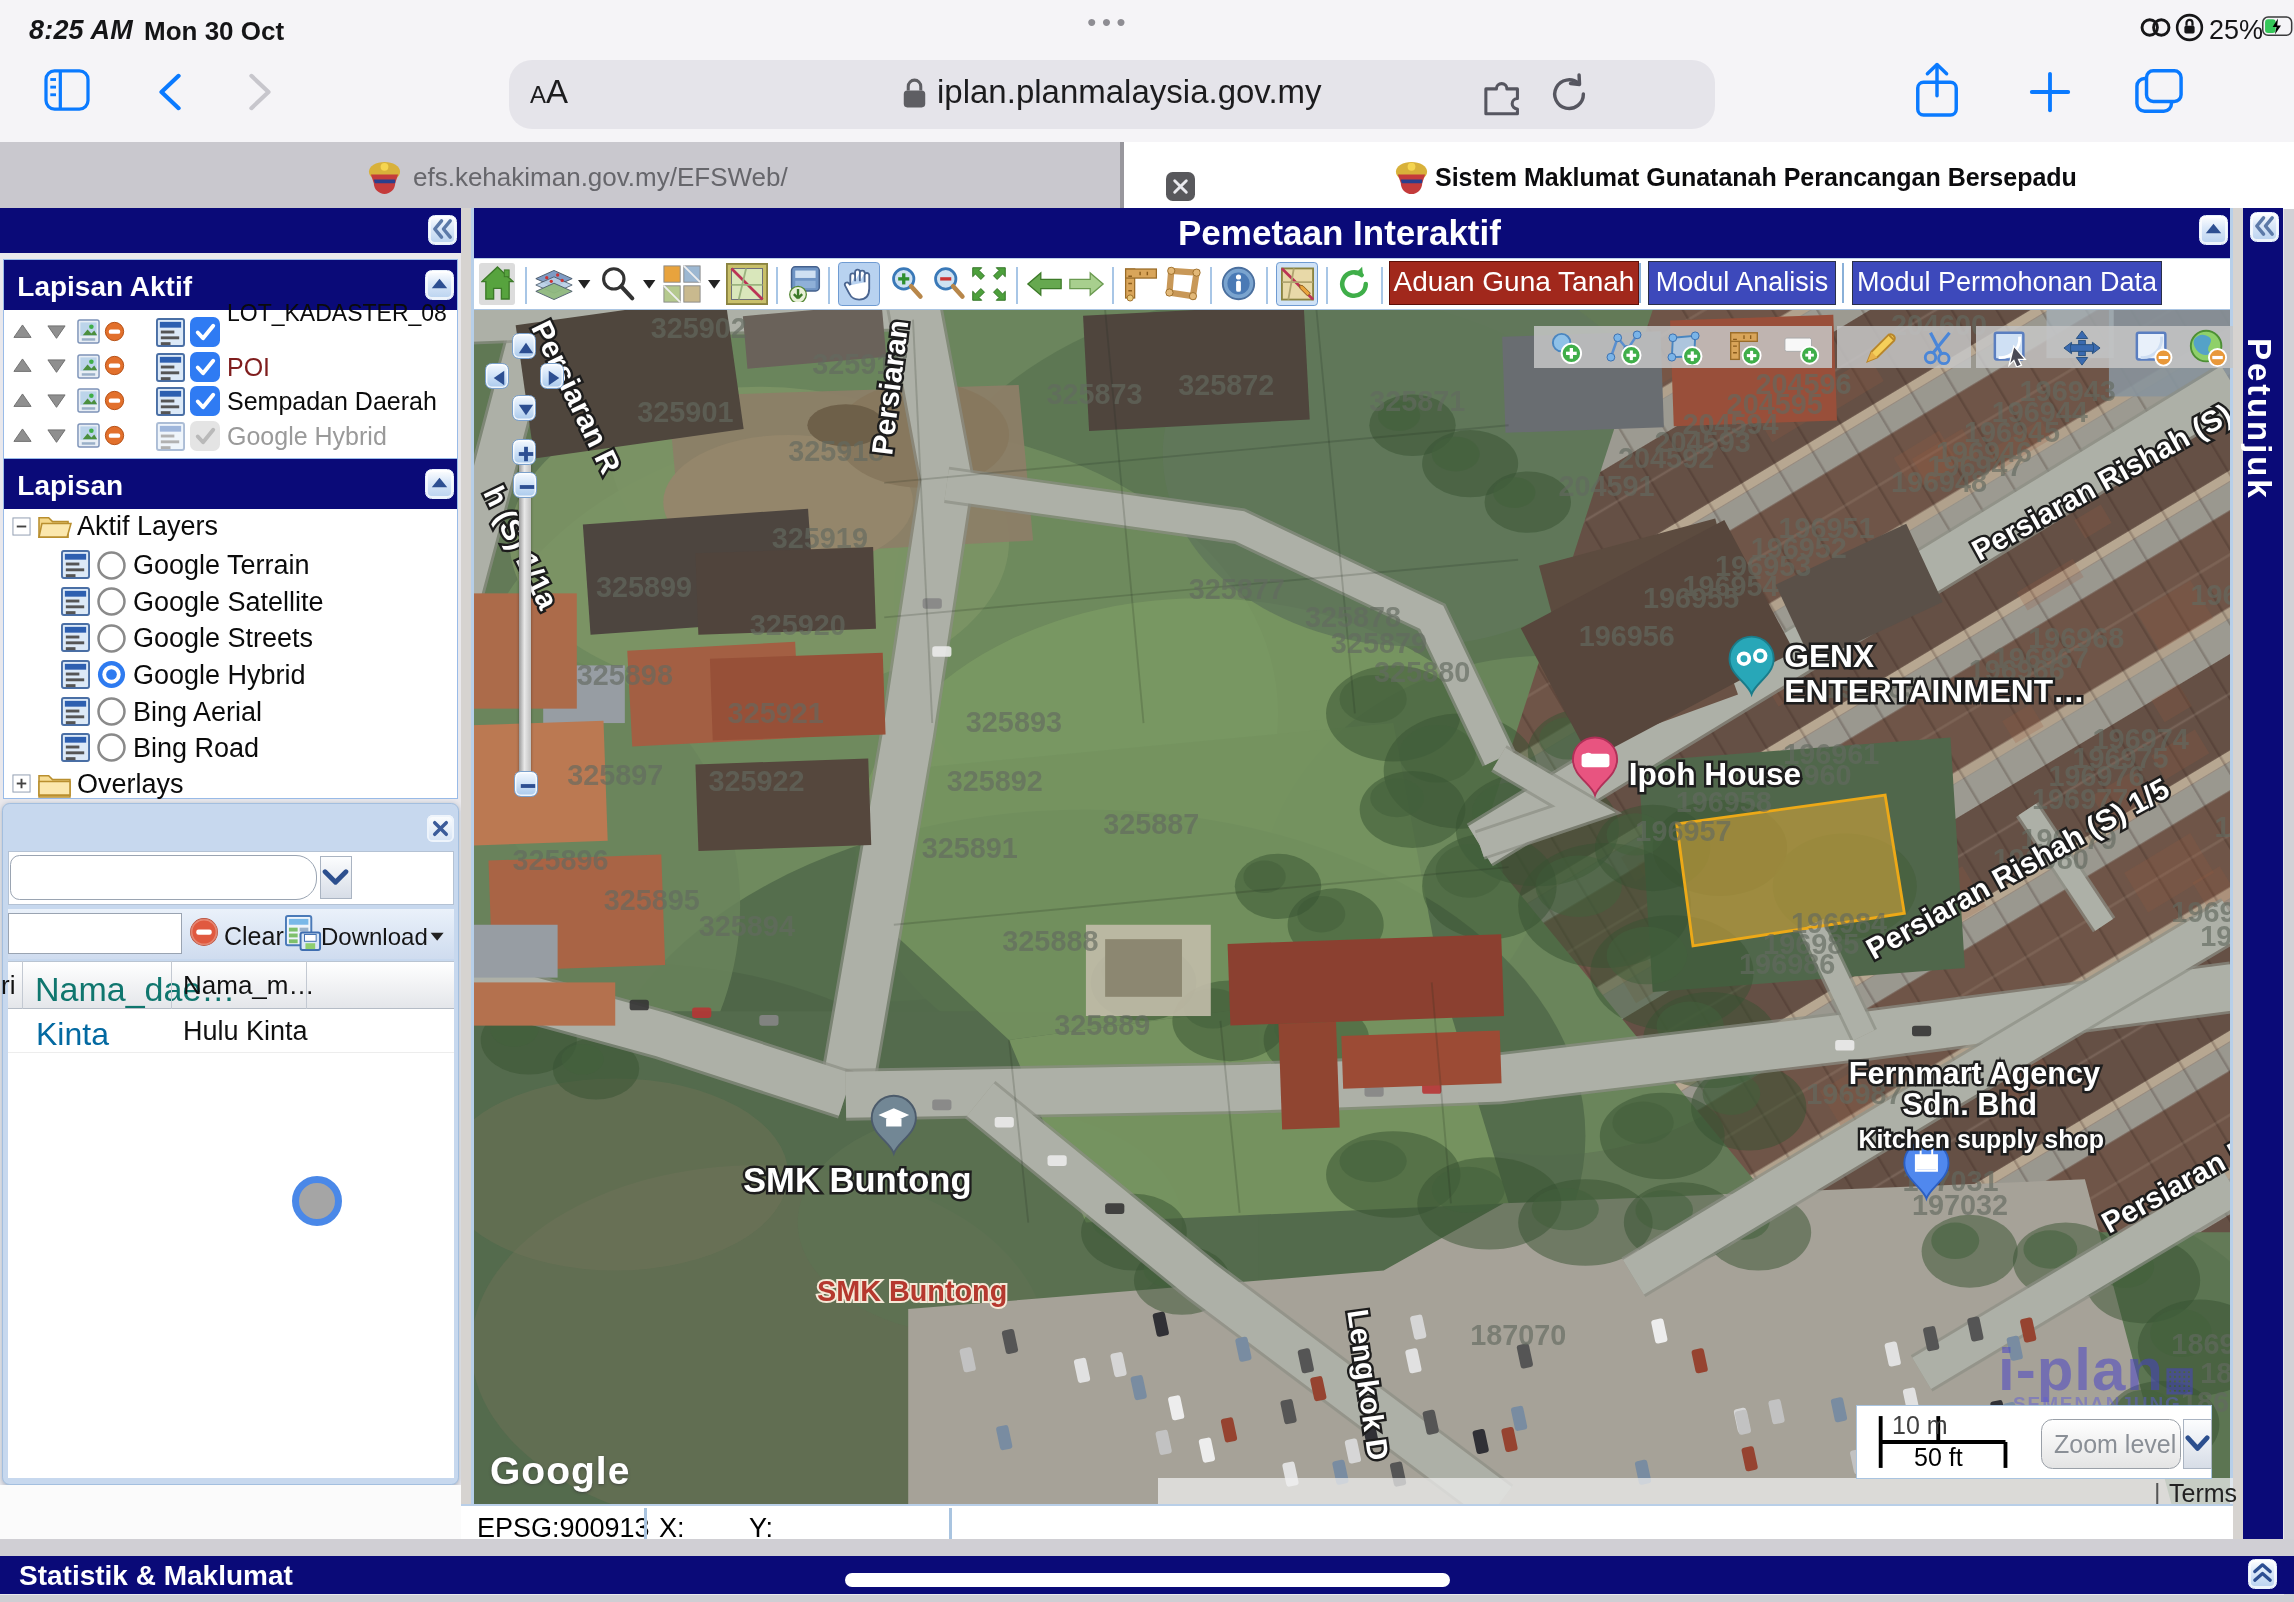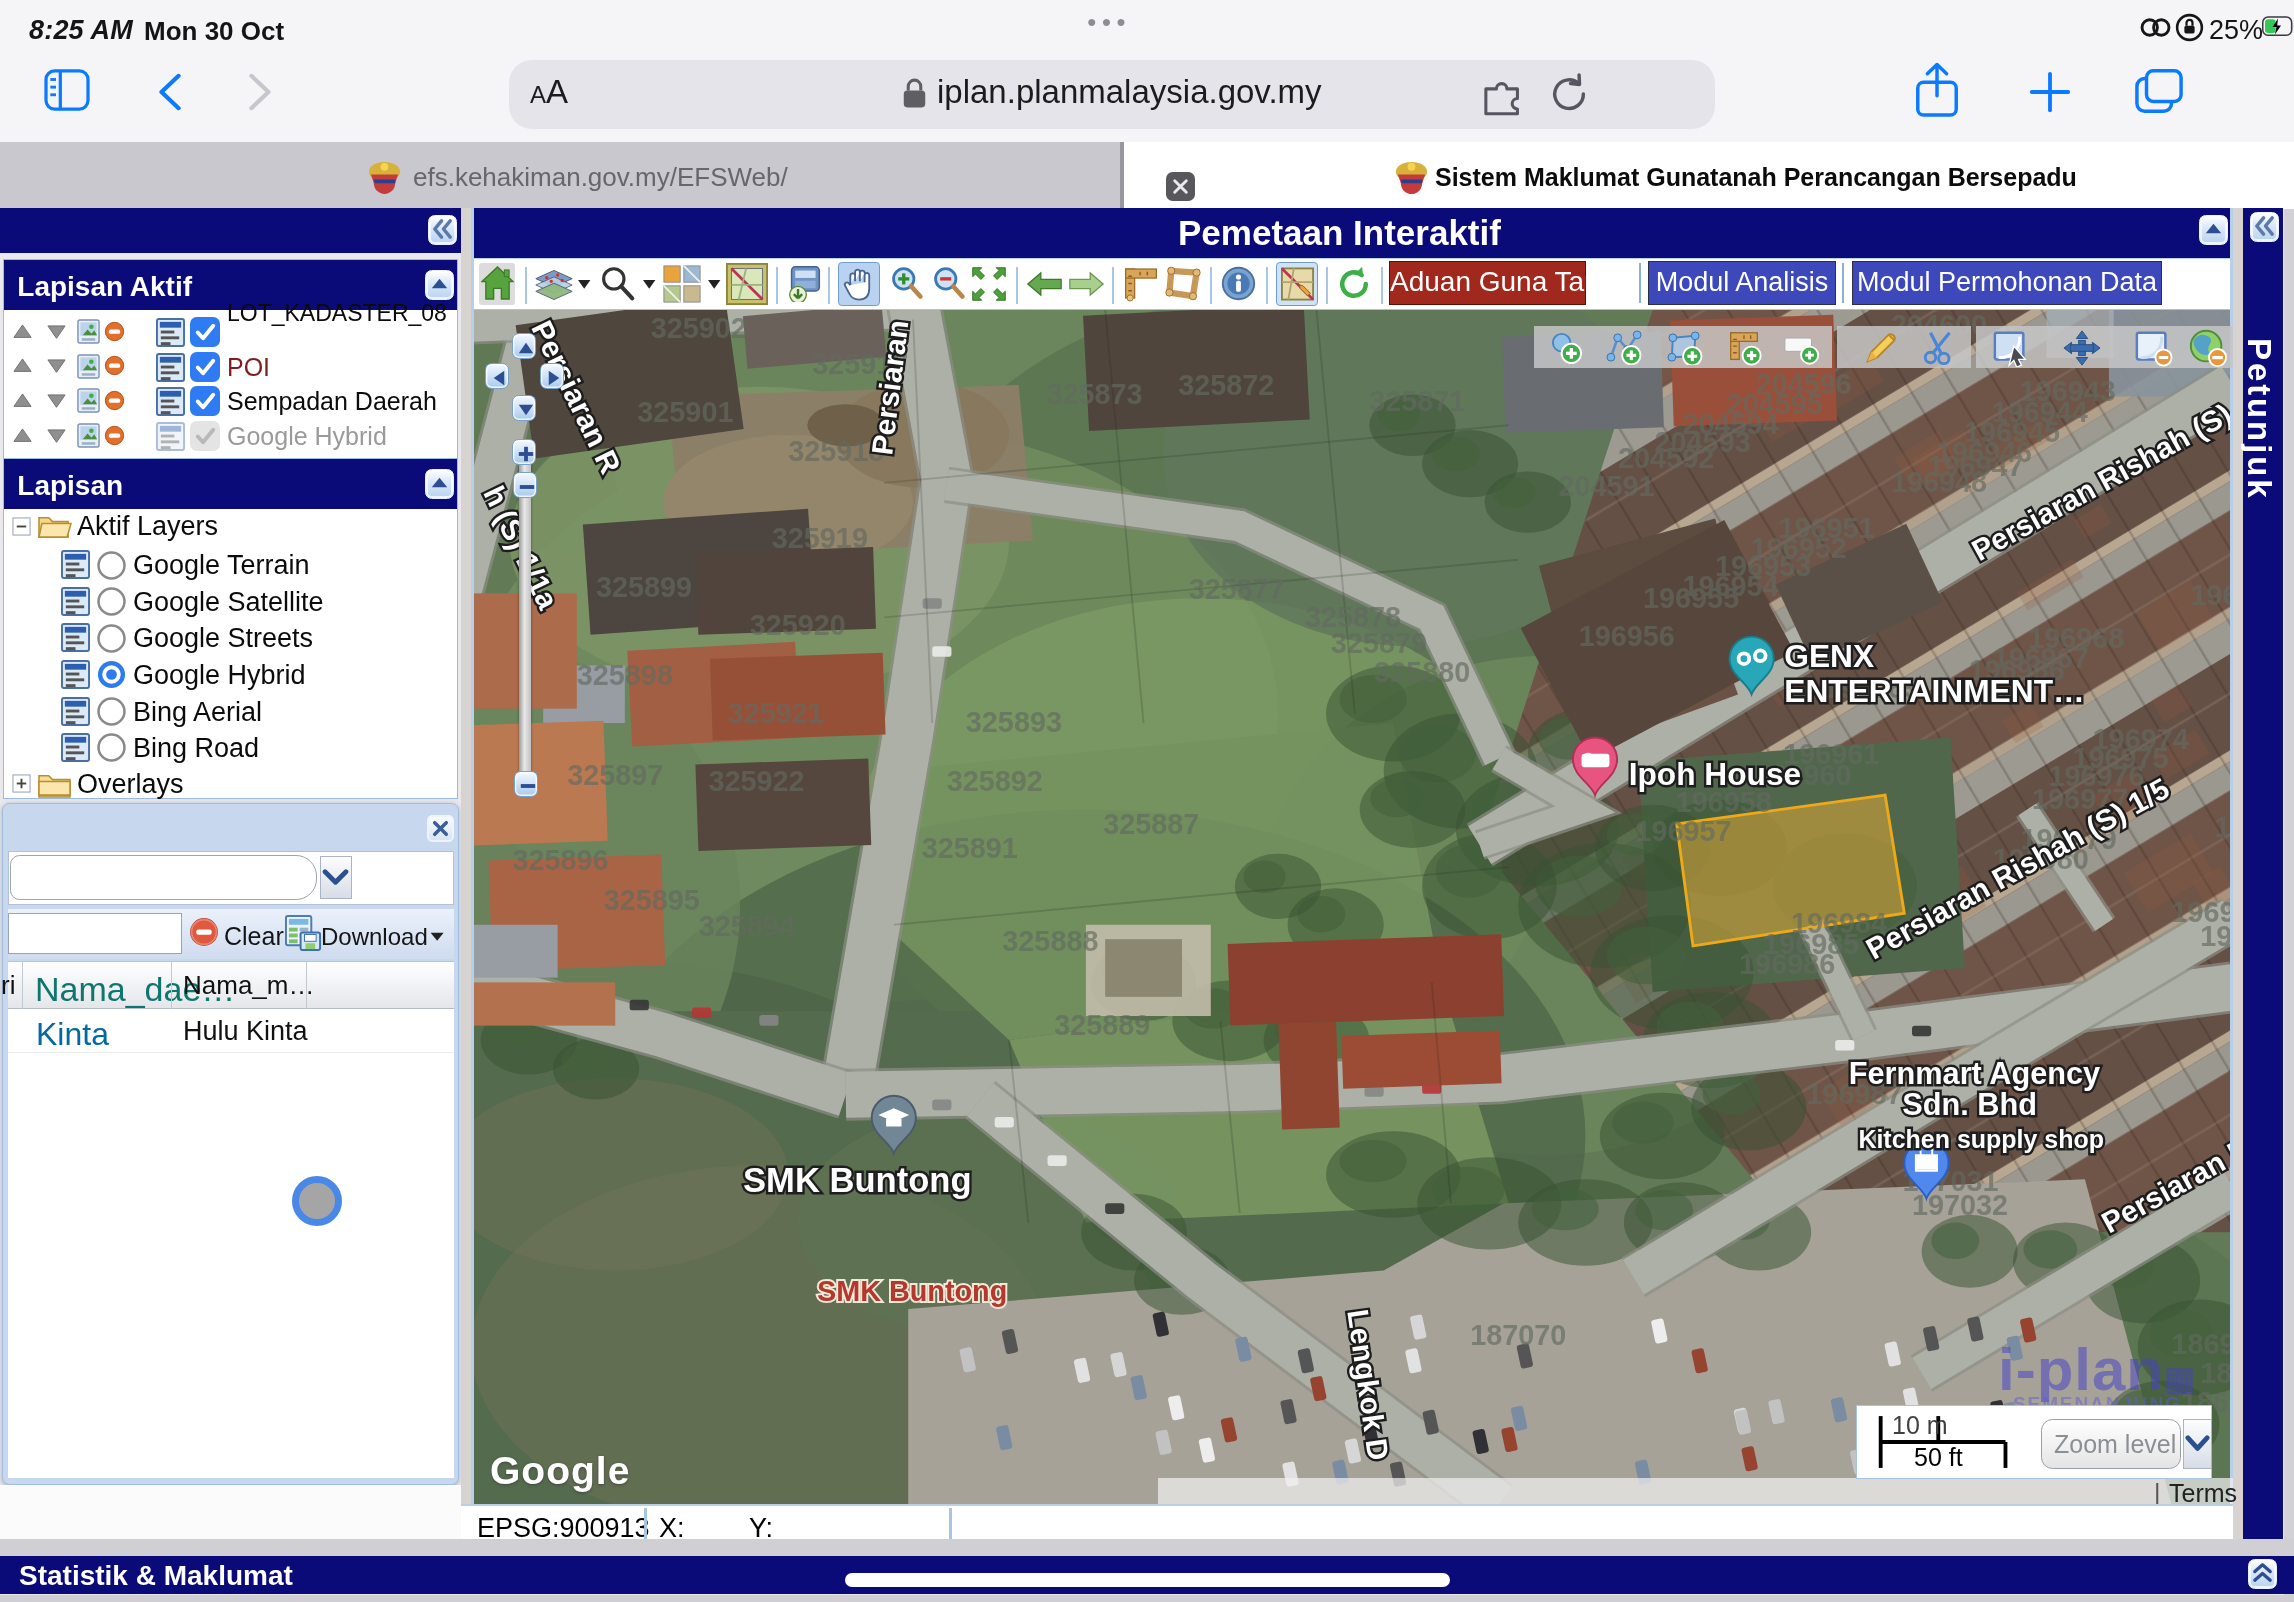--- a/index.html
+++ b/index.html
@@ -591,21 +591,21 @@
       <path d="M1 1 l34 34" stroke="#b35" stroke-width="3"></path>
       <path d="M14 1 l-6 34 M1 16 h34" stroke="#b0a470" stroke-width="2"></path>
       <path d="M24 20 l8 8 -3 3 -8-8 -1-4z" fill="#e8a33d" stroke="#8a5c1c"></path>
     </svg>
 <div class="abs" style="left:1326px;top:267px;width:1.9px;height:37px;background:#a8c6e6"></div>
 <svg class="abs" style="left:1335px;top:265px" width="38" height="38" viewBox="0 0 42 42">
       <path d="M34 21 a13 13 0 1 1 -4.5 -9.8" fill="none" stroke="#3fae49" stroke-width="5" stroke-linecap="round"></path>
       <path d="M30 2 l1 10 -10 -1 z" fill="#3fae49"></path>
     </svg>
 <div class="abs" style="left:1381px;top:267px;width:1.9px;height:37px;background:#a8c6e6"></div>
-<div class="abs" style="left:1389px;top:261px;width:197px;height:44px;background:#a1281c;border:1.9px solid #5e0f07;color:#fff;font-size:28px;text-align:center;line-height:40px;white-space:nowrap">Aduan Guna Tanah</div>
+<div class="abs" style="left:1389px;top:261px;width:250px;height:44px;background:#a1281c;border:1.9px solid #5e0f07;color:#fff;font-size:28px;text-align:center;line-height:40px;white-space:nowrap">Aduan Guna Tanah</div>
 <div class="abs" style="left:1639px;top:263px;width:1.9px;height:40px;background:#8ab0d8"></div>
 <div class="abs" style="left:1648px;top:261px;width:188px;height:44px;background:#3d49bb;border:1.9px solid #2a3049;color:#fff;font-size:27px;text-align:center;line-height:40px;white-space:nowrap">Modul Analisis</div>
 <div class="abs" style="left:1842px;top:263px;width:1.9px;height:40px;background:#8ab0d8"></div>
 <div class="abs" style="left:1852px;top:261px;width:310px;height:44px;background:#3d49bb;border:1.9px solid #2a3049;color:#fff;font-size:27px;text-align:center;line-height:40px;white-space:nowrap">Modul Permohonan Data</div>
     <svg class="abs" style="left:471px;top:310px" width="1762" height="1194" viewBox="0 0 1834 1243">
 <defs>
 <pattern id="estate" width="40" height="250" patternUnits="userSpaceOnUse" patternTransform="rotate(-31)">
   <rect width="40" height="250" fill="#6a5146"></rect>
   <rect y="0" width="40" height="86" fill="#665044"></rect>
   <rect y="86" width="40" height="10" fill="#bcab94"></rect>

